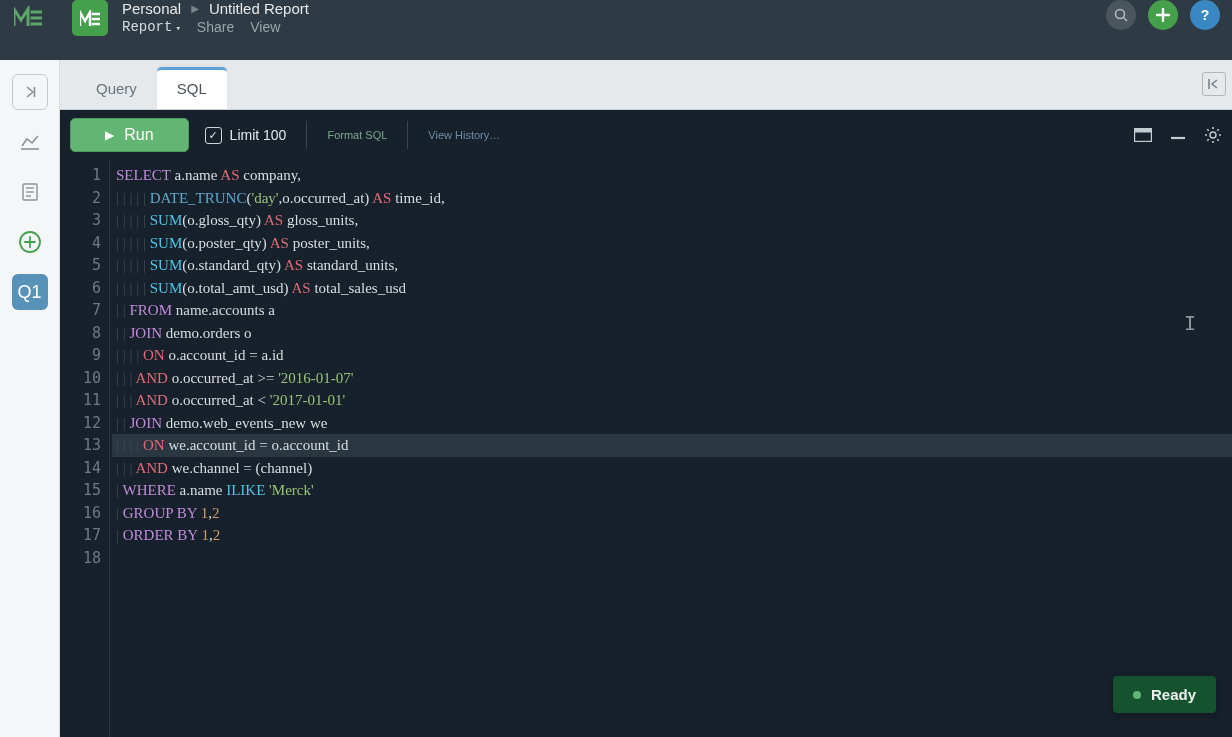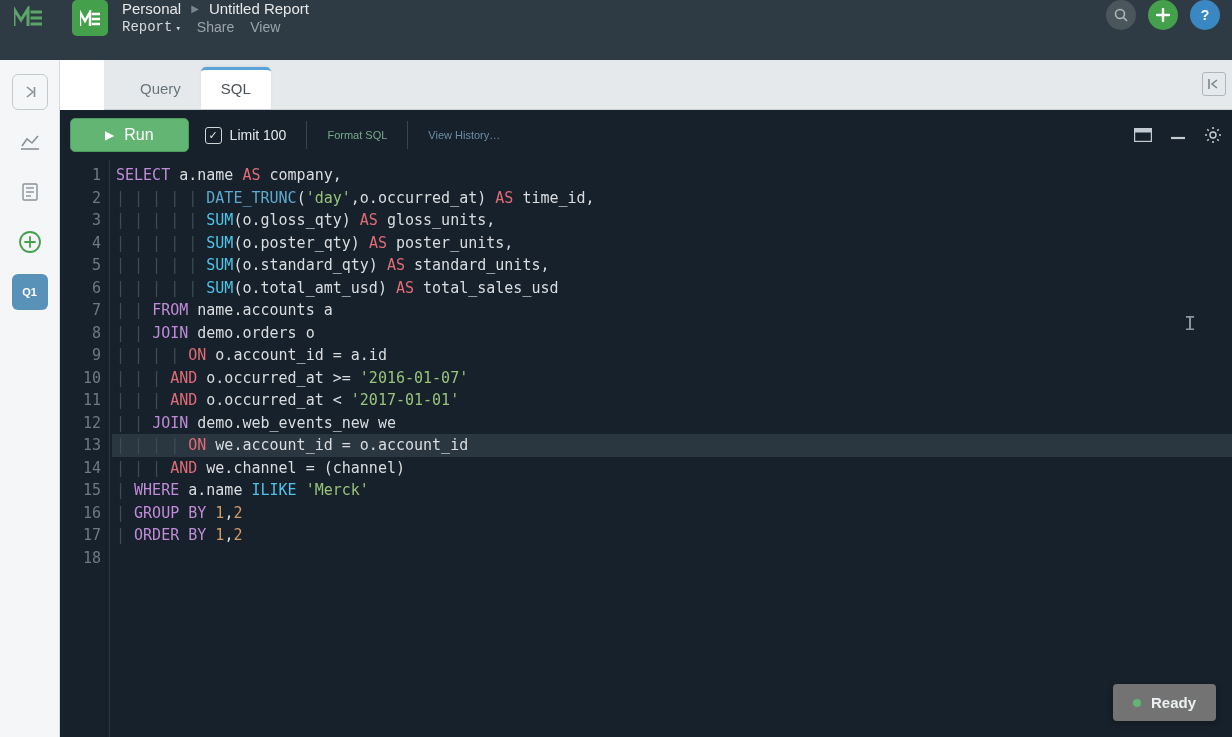--- a/index.html
+++ b/index.html
@@ -78,34 +78,33 @@
   gap: 14px;
 }
 .rail-item {
   width: 36px; height: 36px;
   border-radius: 6px;
   display: flex; align-items: center; justify-content: center;
   cursor: pointer; color: #8a9298;
 }
 .rail-item.outlined { border: 1px solid #c3cace; }
 .rail-item.plus { color: #44a04b; font-size: 22px; }
-.rail-item.q1 { background: #5892b8; color: #fff; font-size: 11px; font-weight: 700; }
+.rail-item.q1 { background: #5892b8; color: #fff; font-size: 18px; font-weight: 400; }
 
 .content { flex: 1; display: flex; flex-direction: column; position: relative; }
 
 
 .tabs-bar {
   height: 50px;
   background: #e5e9ec;
   display: flex;
   align-items: flex-end;
   padding-left: 16px;
   border-bottom: 1px solid #c9d0d3;
   position: relative;
-  margin-left: 44px;
 }
 .tab {
   padding: 10px 20px 12px 20px;
   font-size: 15px;
   color: #4a5257;
   cursor: pointer;
 }
 .tab.active {
   background: #fff;
   border-radius: 5px 5px 0 0;
@@ -186,20 +185,21 @@
   flex: 1;
   padding: 4px 0 4px 2px;
   position: relative;
   color: #d9dde0;
 }
 .code-line {
   height: 22.5px;
   white-space: pre;
   position: relative;
   padding-left: 4px;
+  font-family: Liberation Serif, serif;
 }
 .code-line.hl { background: #2a3640; }
 .indent { color: #3e4b54; }
 
 
 .kw-sel   { color: #c08bd8; }  
 .kw-as    { color: #e06c75; }  
 .kw-func  { color: #4ec4e8; }  
 .str      { color: #98c379; }
 .num      { color: #d19a66; }
@@ -214,22 +214,22 @@
   top: 152px;
   color: #8d969c;
   font-size: 20px;
   font-family: monospace;
 }
 
 
 .ready-badge {
   position: absolute;
   right: 16px;
-  bottom: 16px;
-  background: #737373;
+  bottom: 24px;
+  background: #14532d;
   color: #edf0f1;
   padding: 10px 20px;
   border-radius: 4px;
   font-size: 15px;
   font-weight: 600;
   display: flex;
   align-items: center;
   gap: 10px;
   box-shadow: 0 2px 6px rgba(0,0,0,0.3);
 }

